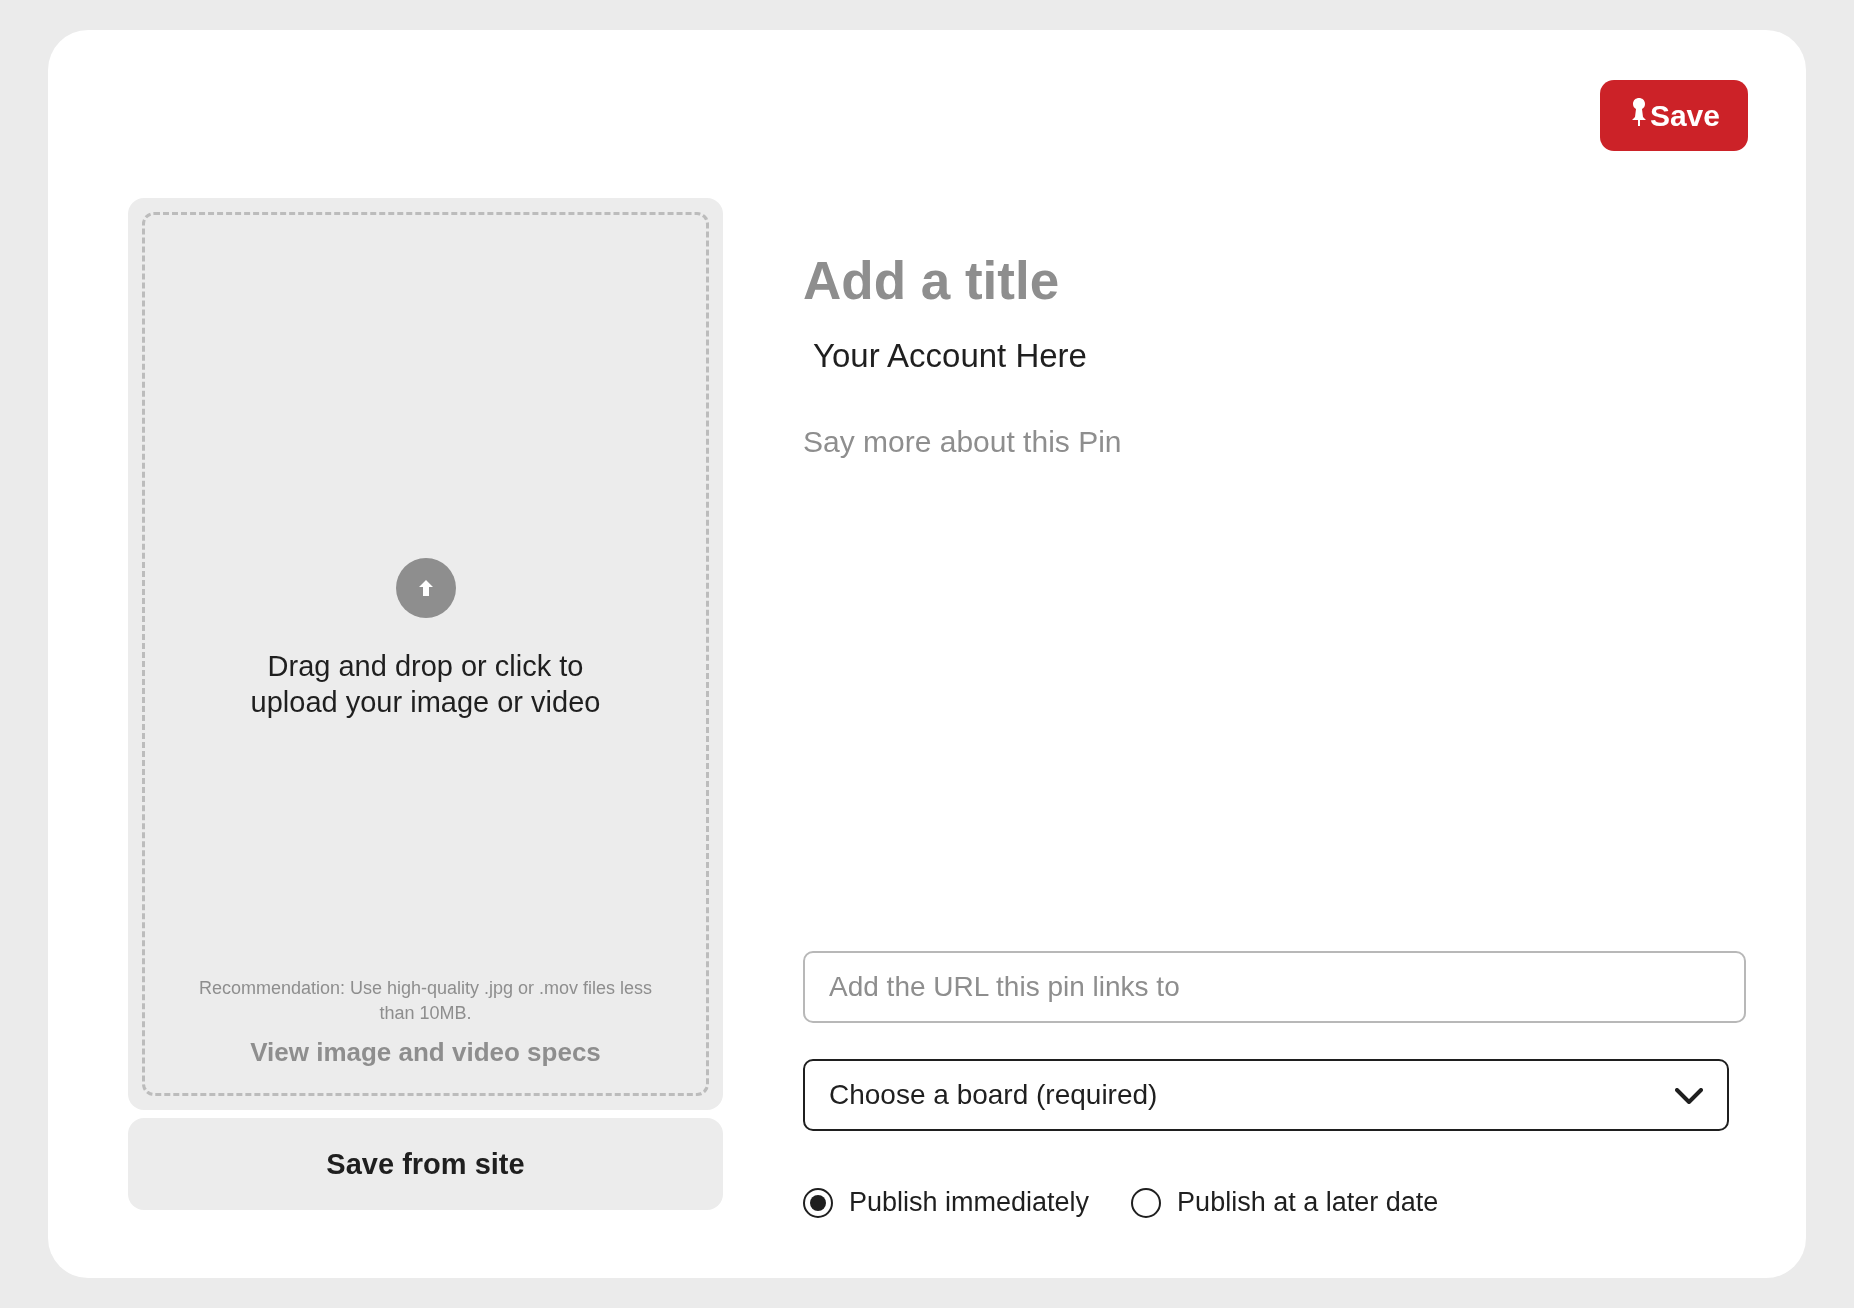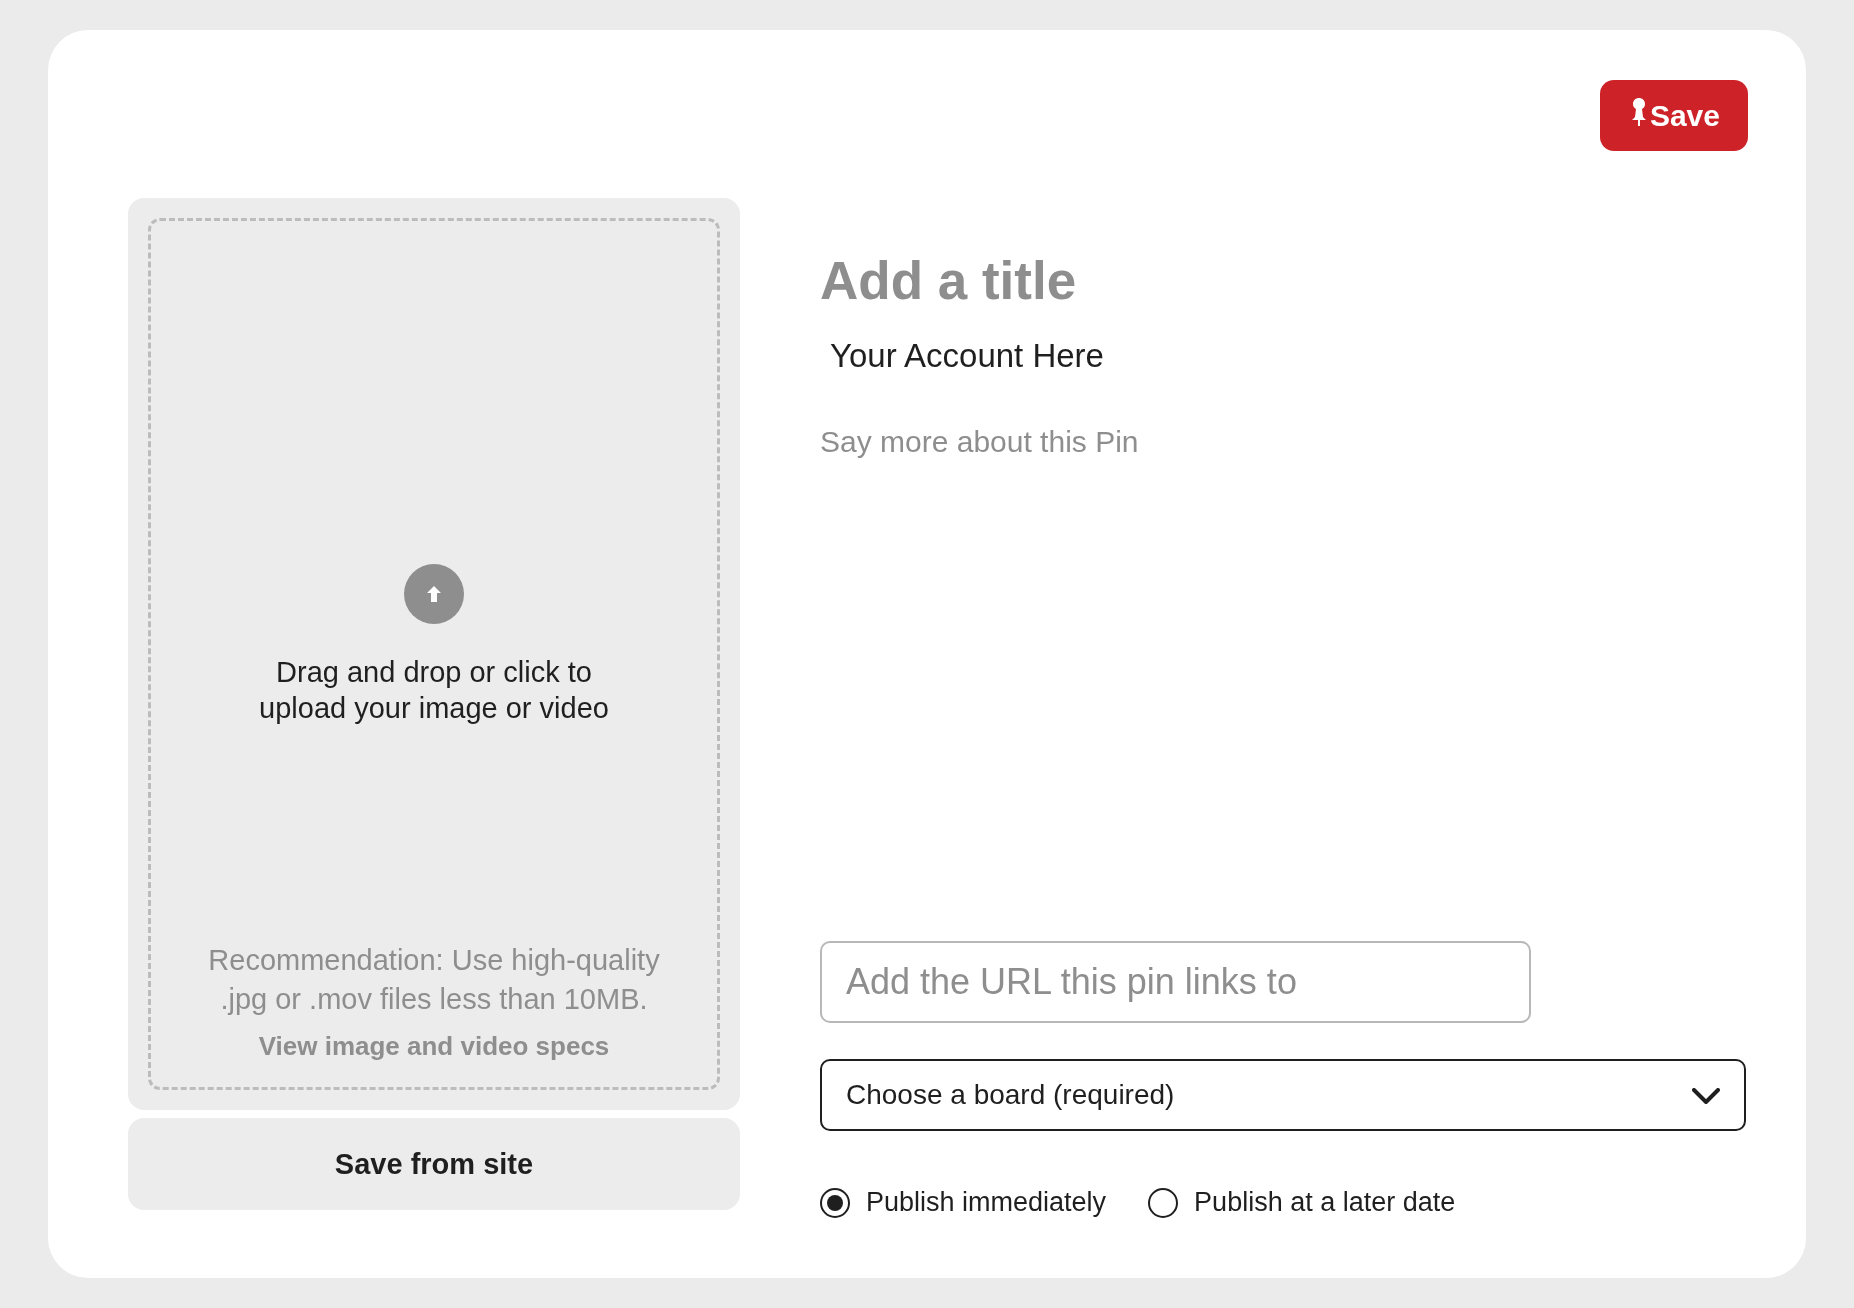--- a/index.html
+++ b/index.html
@@ -47,21 +47,21 @@
       flex: 1;
     }
     .left-col {
       width: 688px;
       display: flex;
       flex-direction: column;
     }
     .upload-zone {
       background: #ececec;
       border-radius: 16px;
-      padding: 20px;
+      padding: 14px;
       height: 912px;
       display: flex;
     }
     .upload-inner {
       border: 3px dashed #bcbcbc;
       border-radius: 12px;
       flex: 1;
       display: flex;
       flex-direction: column;
       align-items: center;
@@ -84,21 +84,21 @@
     .upload-text {
       font-size: 29px;
       color: #1f1f1f;
       line-height: 1.25;
       max-width: 380px;
     }
     .upload-bottom {
       margin-top: auto;
     }
     .recommendation {
-      font-size: 29px;
+      font-size: 18px;
       color: #8e8e8e;
       line-height: 1.35;
       margin-bottom: 12px;
     }
     .specs-link {
       font-size: 26px;
       color: #8e8e8e;
       font-weight: 700;
     }
     .save-from-site {
@@ -146,24 +146,24 @@
       background: transparent;
     }
     .desc-input::placeholder {
       color: #8e8e8e;
     }
     .url-input {
       margin-top: auto;
       border: 2px solid #b8b8b8;
       border-radius: 10px;
       padding: 18px 24px;
-      font-size: 36px;
+      font-size: 28px;
       color: #333;
       outline: none;
-      width: 711px;
+      width: 943px;
     }
     .url-input::placeholder {
       color: #8e8e8e;
     }
     .board-select {
       margin-top: 36px;
       border: 2px solid #1f1f1f;
       border-radius: 10px;
       padding: 18px 24px;
       font-size: 28px;

